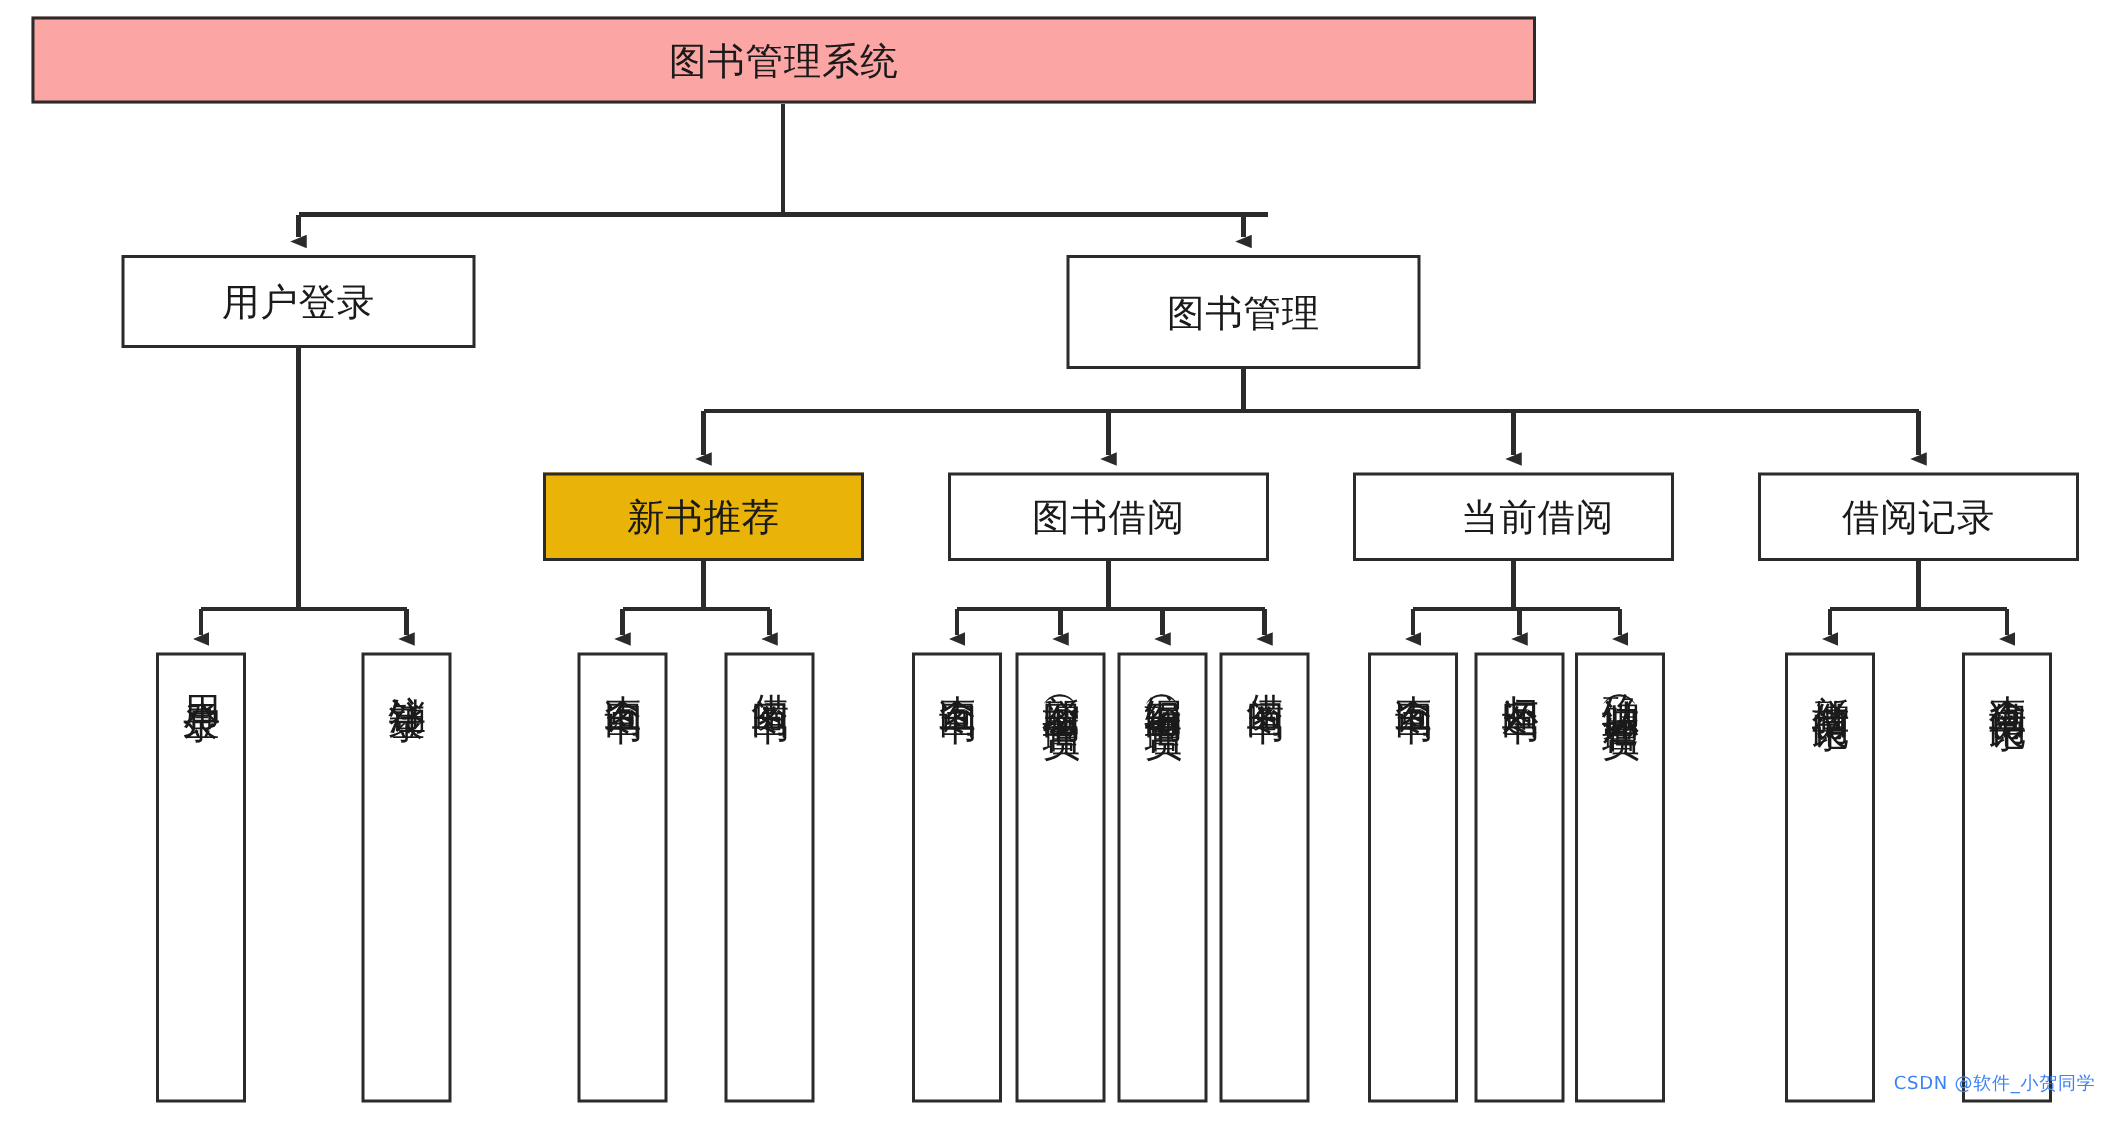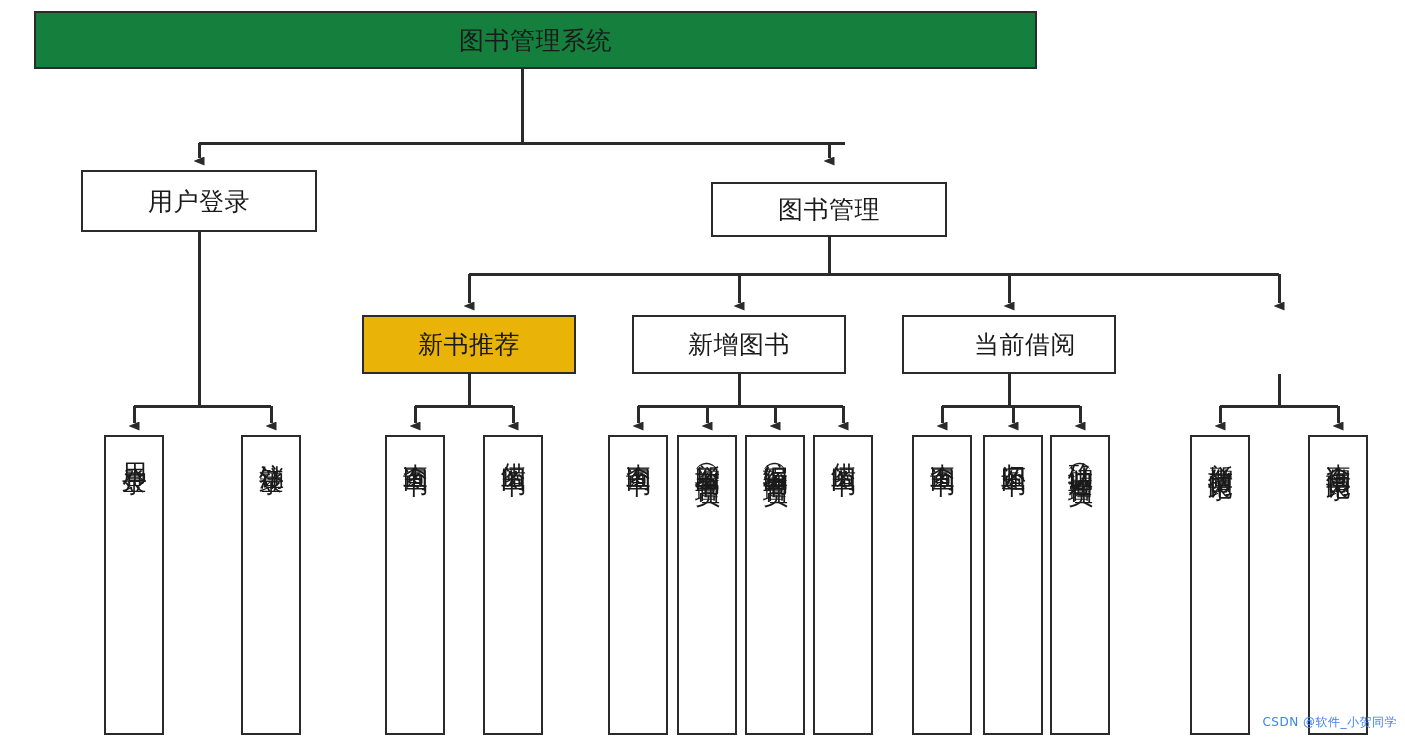--- a/index.html
+++ b/index.html
@@ -123,40 +123,43 @@
       <path d="M1013,406 L1013,423" marker-end="url(#arrow)"></path>
       <path d="M1080,406 L1080,423" marker-end="url(#arrow)"></path>
 
       <path d="M1279,374 L1279,406"></path>
       <path d="M1220,406 L1338,406"></path>
       <path d="M1220,406 L1220,423" marker-end="url(#arrow)"></path>
       <path d="M1338,406 L1338,423" marker-end="url(#arrow)"></path>
     </g>
   </svg>
 
-  <div class="node horiz root" style="left: 34px; top: 11px; width: 1003px; height: 58px; border-color: rgb(43, 43, 43); background: #15803d; color: rgb(26, 26, 26);">
+  <div class="node horiz root" style="left: 21px; top: 11px; width: 1003px; height: 58px; border-color: rgb(43, 43, 43); background: #fca5a5; color: rgb(26, 26, 26);">
     <span class="node-label">图书管理系统</span>
   </div>
 
   <div class="node horiz lvl2" style="left: 81px; top: 170px; width: 236px; height: 62px; border-color: rgb(43, 43, 43); background: rgb(255, 255, 255); color: rgb(26, 26, 26);">
     <span class="node-label">用户登录</span>
   </div>
-  <div class="node horiz lvl2" style="left: 711px; top: 170px; width: 236px; height: 55px; border-color: rgb(43, 43, 43); background: rgb(255, 255, 255); color: rgb(26, 26, 26); margin-top: 12px;">
+  <div class="node horiz lvl2" style="left: 711px; top: 170px; width: 236px; height: 76px; border-color: rgb(43, 43, 43); background: rgb(255, 255, 255); color: rgb(26, 26, 26);">
     <span class="node-label">图书管理</span>
   </div>
 
   <div class="node horiz lvl3" style="left: 362px; top: 315px; width: 214px; height: 59px; border-color: rgb(43, 43, 43); background: #eab308; color: rgb(26, 26, 26);">
     <span class="node-label">新书推荐</span>
   </div>
   <div class="node horiz lvl3" style="left: 632px; top: 315px; width: 214px; height: 59px; border-color: rgb(43, 43, 43); background: rgb(255, 255, 255); color: rgb(26, 26, 26);">
-    <span class="node-label">新增图书</span>
+    <span class="node-label">图书借阅</span>
   </div>
   <div class="node horiz lvl3" style="left: 902px; top: 315px; width: 214px; height: 59px; border-color: rgb(43, 43, 43); background: rgb(255, 255, 255); color: rgb(26, 26, 26); padding-left: 32px;">
     <span class="node-label">当前借阅</span>
   </div>
+  <div class="node horiz lvl3" style="left: 1172px; top: 315px; width: 214px; height: 59px; border-color: rgb(43, 43, 43); background: rgb(255, 255, 255); color: rgb(26, 26, 26);">
+    <span class="node-label">借阅记录</span>
+  </div>
 
   <div class="node vert" style="left: 104px; top: 435px; width: 60px; height: 300px; border-color: rgb(43, 43, 43); background: rgb(255, 255, 255); color: rgb(26, 26, 26);">
     <span class="node-label">用户登录</span>
   </div>
   <div class="node vert" style="left: 241px; top: 435px; width: 60px; height: 300px; border-color: rgb(43, 43, 43); background: rgb(255, 255, 255); color: rgb(26, 26, 26);">
     <span class="node-label">注销登录</span>
   </div>
   <div class="node vert" style="left: 385px; top: 435px; width: 60px; height: 300px; border-color: rgb(43, 43, 43); background: rgb(255, 255, 255); color: rgb(26, 26, 26);">
     <span class="node-label">查询图书</span>
   </div>

